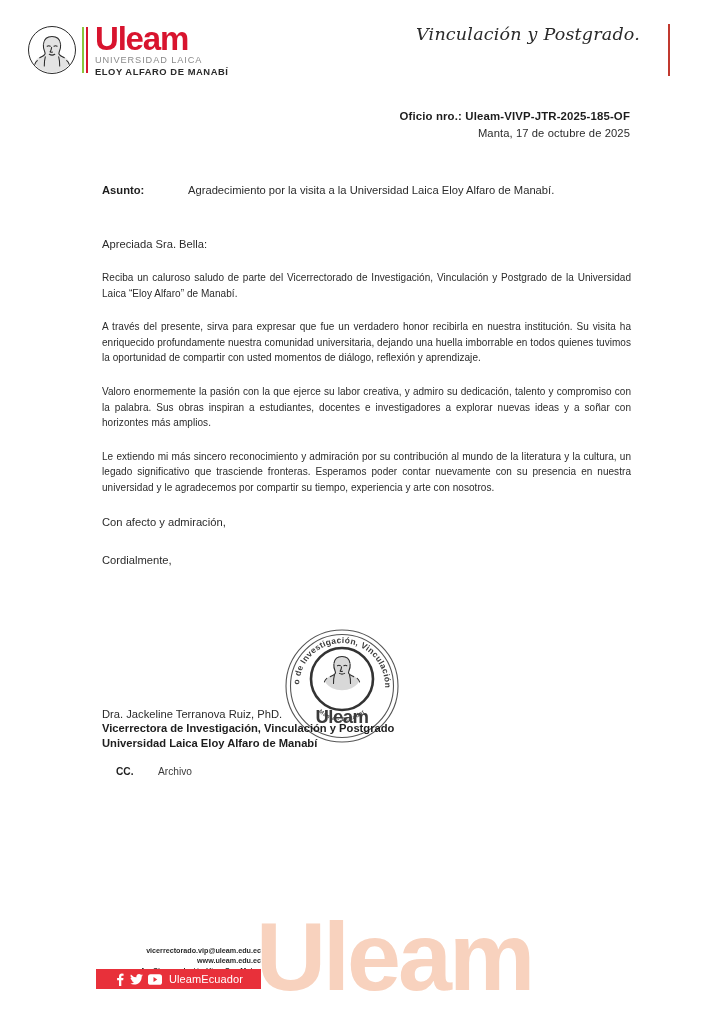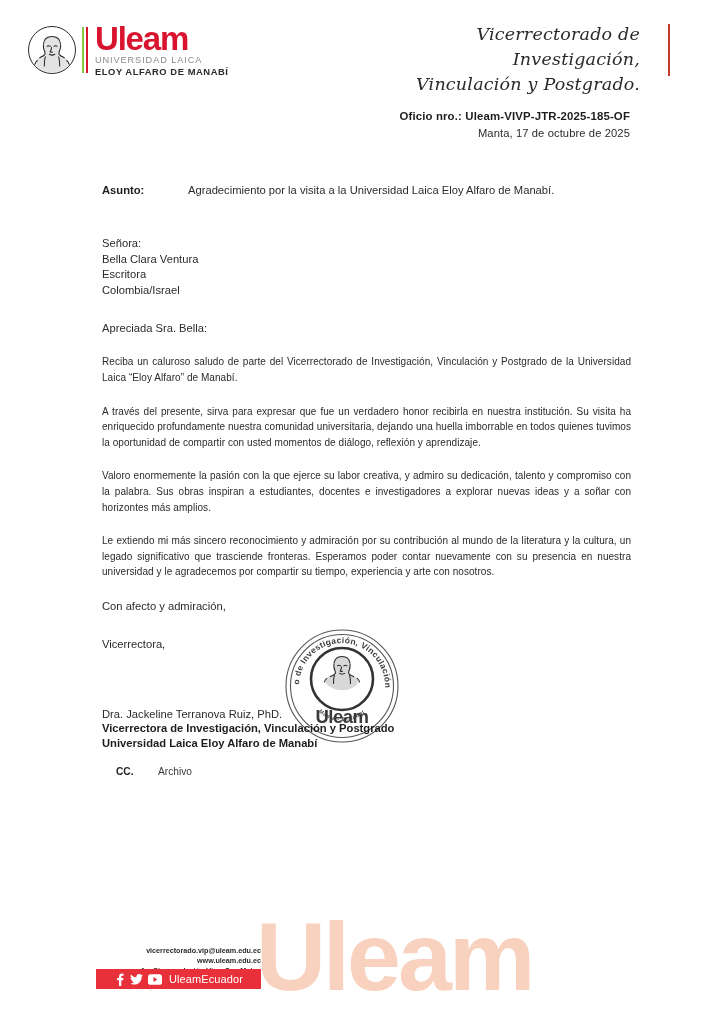--- a/index.html
+++ b/index.html
@@ -321,55 +321,48 @@
         <span class="logo-bar-red"></span>
       </div>
       <div class="logo-text">
         <span class="logo-word">Uleam</span>
         <span class="logo-sub1">UNIVERSIDAD LAICA</span>
         <span class="logo-sub2">ELOY ALFARO DE MANABÍ</span>
       </div>
     </div>
 
     <div class="header-script">
-      <span class="l1">Vicerrectorado de Investigación,</span>
       <span class="l2">Vinculación y Postgrado.</span>
     </div>
 
     <div class="header-rule"></div>
   </div>
 
   <div class="oficio-block">
     <div class="oficio-no">Oficio nro.: Uleam-VIVP-JTR-2025-185-OF</div>
     <div class="oficio-date">Manta, 17 de octubre de 2025</div>
   </div>
 
   <div class="body-area">
 
     <div class="asunto-row">
       <span class="asunto-label">Asunto:</span>
       <span class="asunto-value">Agradecimiento por la visita a la Universidad Laica Eloy Alfaro de Manabí.</span>
     </div>
 
-    <div class="addr">
-      <div>Señora:</div>
-      <div>Bella Clara Ventura</div>
-      <div>Escritora</div>
-      <div>Colombia/Israel</div>
-    </div>
 
     <div class="salutation">Apreciada Sra. Bella:</div>
 
     <p class="para">Reciba un caluroso saludo de parte del Vicerrectorado de Investigación, Vinculación y Postgrado de la Universidad Laica “Eloy Alfaro” de Manabí.</p>
     <p class="para">A través del presente, sirva para expresar que fue un verdadero honor recibirla en nuestra institución. Su visita ha enriquecido profundamente nuestra comunidad universitaria, dejando una huella imborrable en todos quienes tuvimos la oportunidad de compartir con usted momentos de diálogo, reflexión y aprendizaje.</p>
     <p class="para">Valoro enormemente la pasión con la que ejerce su labor creativa, y admiro su dedicación, talento y compromiso con la palabra. Sus obras inspiran a estudiantes, docentes e investigadores a explorar nuevas ideas y a soñar con horizontes más amplios.</p>
     <p class="para">Le extiendo mi más sincero reconocimiento y admiración por su contribución al mundo de la literatura y la cultura, un legado significativo que trasciende fronteras. Esperamos poder contar nuevamente con su presencia en nuestra universidad y le agradecemos por compartir su tiempo, experiencia y arte con nosotros.</p>
 
     <div class="closing">Con afecto y admiración,</div>
-    <div class="closing2">Vicerrectora,</div>
+    <div class="closing2">Cordialmente,</div>
   </div>
 
   <div class="seal">
     <svg width="118" height="118" viewBox="0 0 118 118" aria-hidden="true">
       <defs>
         <path id="sealArcTop" d="M 16,59 A 43,43 0 0 1 102,59"></path>
         <path id="sealArcBottom" d="M 24,59 A 35,35 0 0 0 94,59"></path>
       </defs>
       <circle cx="59" cy="59" r="56" fill="none" stroke="#555" stroke-width="1.1"></circle>
       <circle cx="59" cy="59" r="51.5" fill="none" stroke="#555" stroke-width="1.1"></circle>

